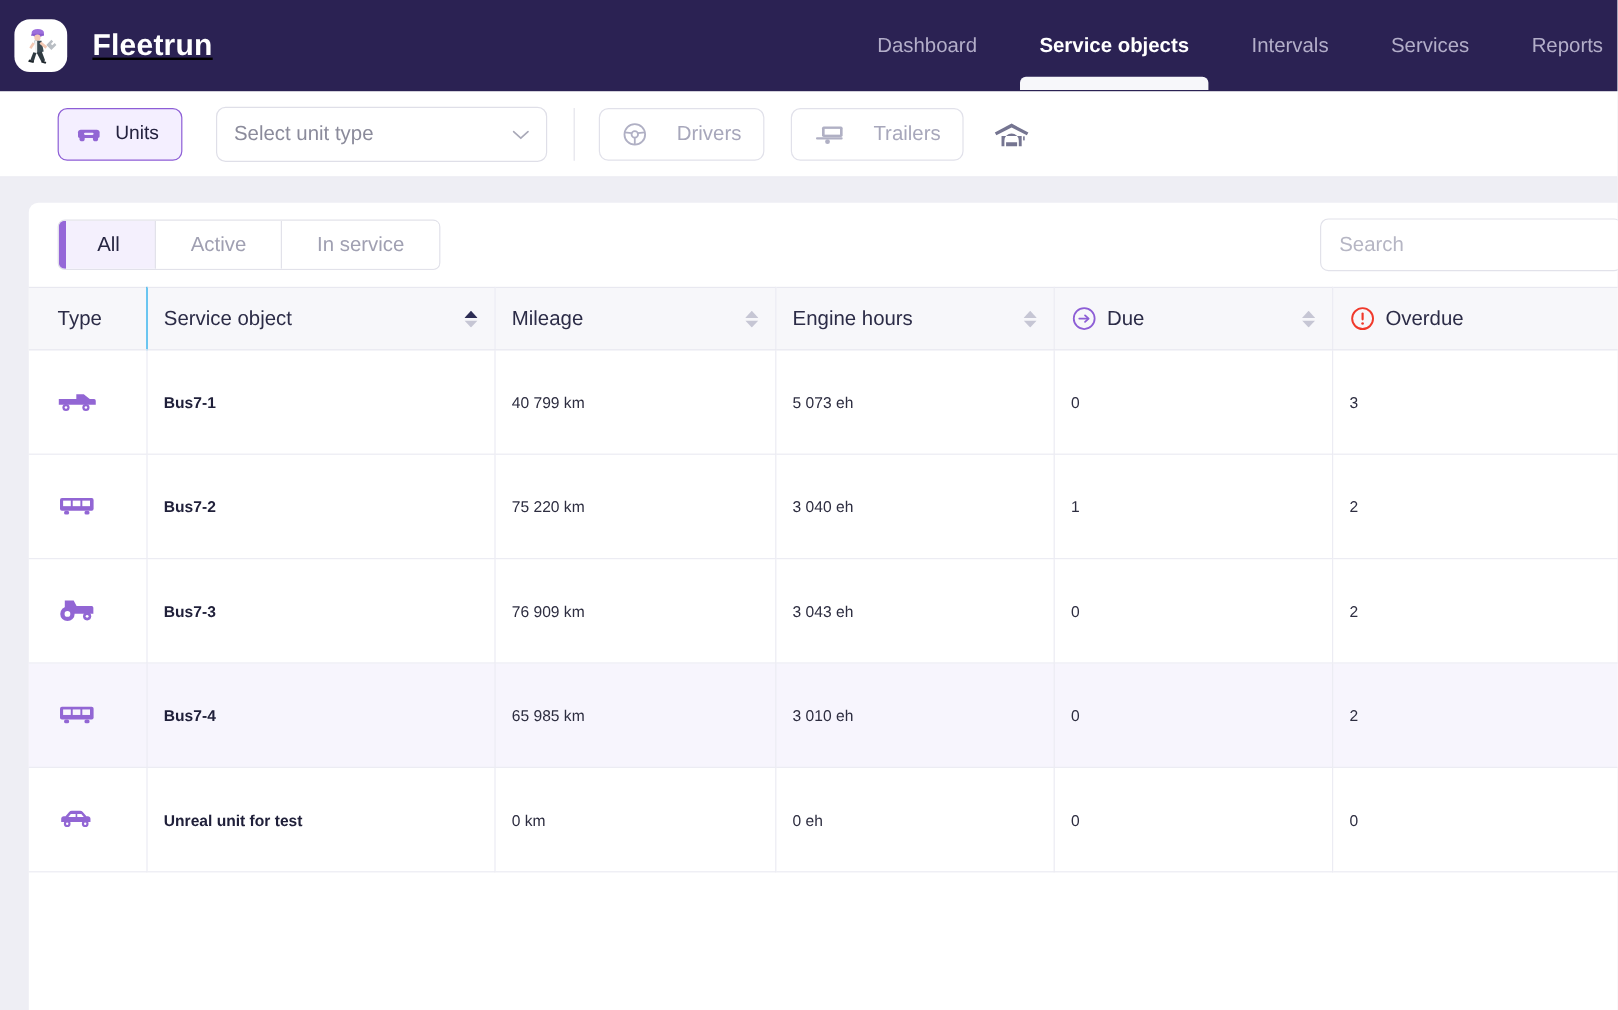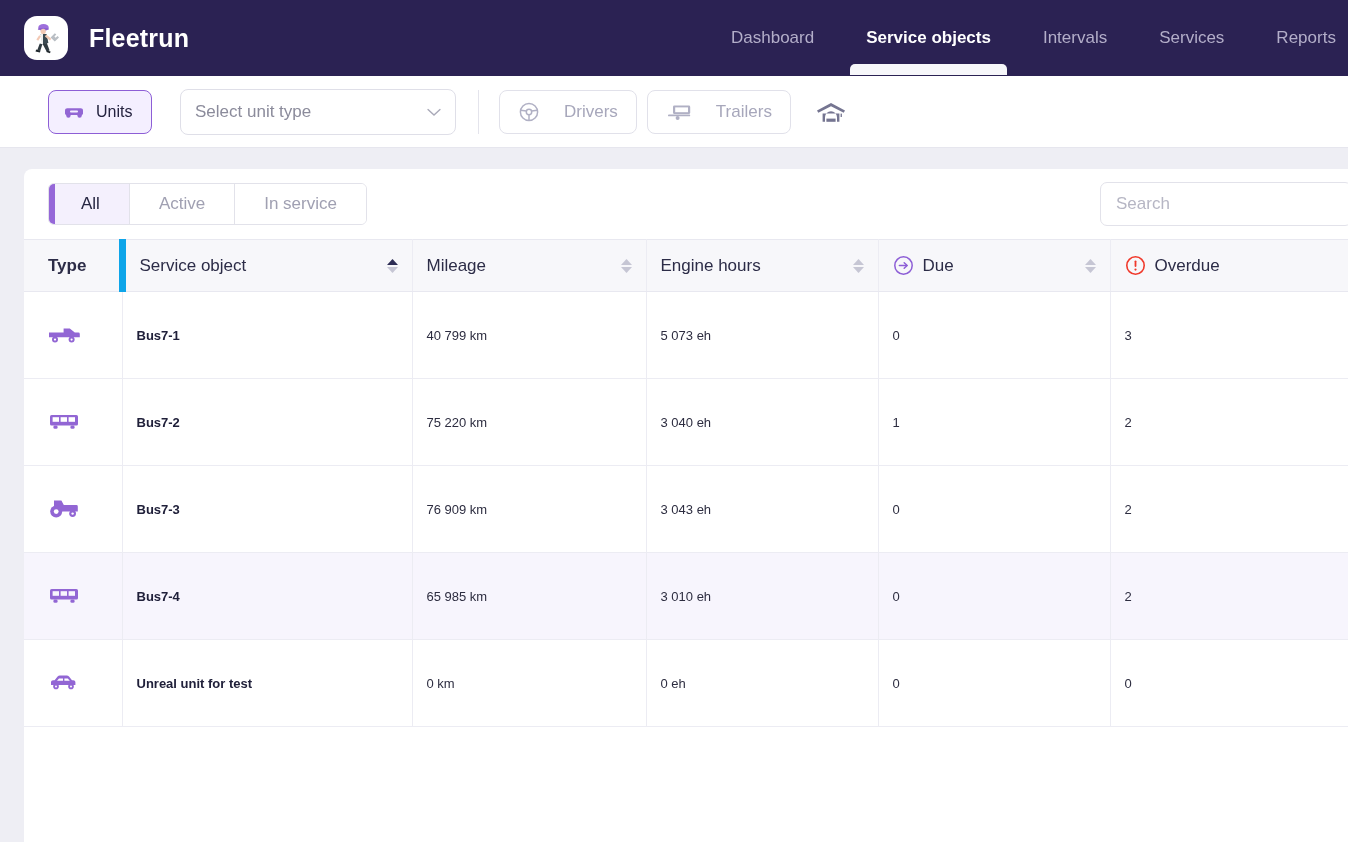--- a/index.html
+++ b/index.html
@@ -13,21 +13,21 @@
   }
 
   
   .topbar {
     position: relative;
     height: 76px;
     background: #2b2253;
     display: flex;
     align-items: center;
   }
-  .brand { display: flex; align-items: center; padding-left: 24px; }
+  .brand { display: flex; align-items: center; padding-left: 12px; text-decoration: underline; }
   .logo-tile {
     width: 44px; height: 44px;
     background: #ffffff;
     border-radius: 13px;
     display: flex; align-items: center; justify-content: center;
     overflow: hidden;
   }
   .brand-name {
     margin-left: 21px;
     color: #ffffff;
@@ -111,21 +111,21 @@
     height: 44px;
     padding: 0 18px;
     border: 1px solid #e1e1ea;
     border-radius: 8px;
     background: #ffffff;
     display: flex; align-items: center; gap: 24px;
     color: #a7a7bb;
     font-size: 17px;
     cursor: pointer;
   }
-  .btn-ghost + .btn-ghost { margin-left: 10px; }
+  .btn-ghost + .btn-ghost { margin-left: 22px; }
   .garage-btn {
     margin-left: 22px;
     width: 36px; height: 36px;
     display: flex; align-items: center; justify-content: center;
     cursor: pointer;
   }
 
   
   .page {
     height: 730px;
@@ -200,21 +200,21 @@
     border-top: 1px solid #e8e8f0;
     border-bottom: 1px solid #e8e8f0;
     border-right: 1px solid #ececf3;
     height: 52px;
     font-size: 17px;
     font-weight: normal;
     color: #2c2c47;
     text-align: left;
     padding: 0 14px 0 14px;
   }
-  thead th:first-child { border-right: 7px solid #0ea5e9; padding-left: 24px; font-weight: bold; }
+  thead th:first-child { border-right: 1px solid #0ea5e9; padding-left: 24px; }
   .th-inner { display: flex; align-items: center; width: 100%; }
   .th-label { display: flex; align-items: center; gap: 9px; white-space: nowrap; }
   .sorter { margin-left: auto; display: flex; flex-direction: column; gap: 2px; }
 
   tbody td {
     height: 87px;
     border-bottom: 1px solid #ececf3;
     border-right: 1px solid #ececf3;
     font-size: 13px;
     color: #2d2d40;

